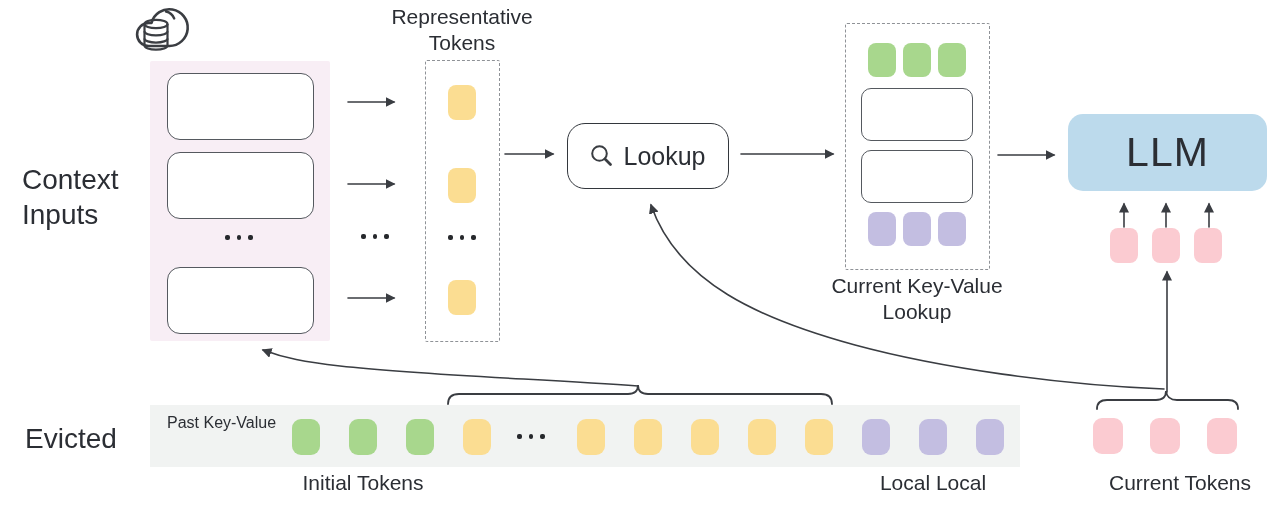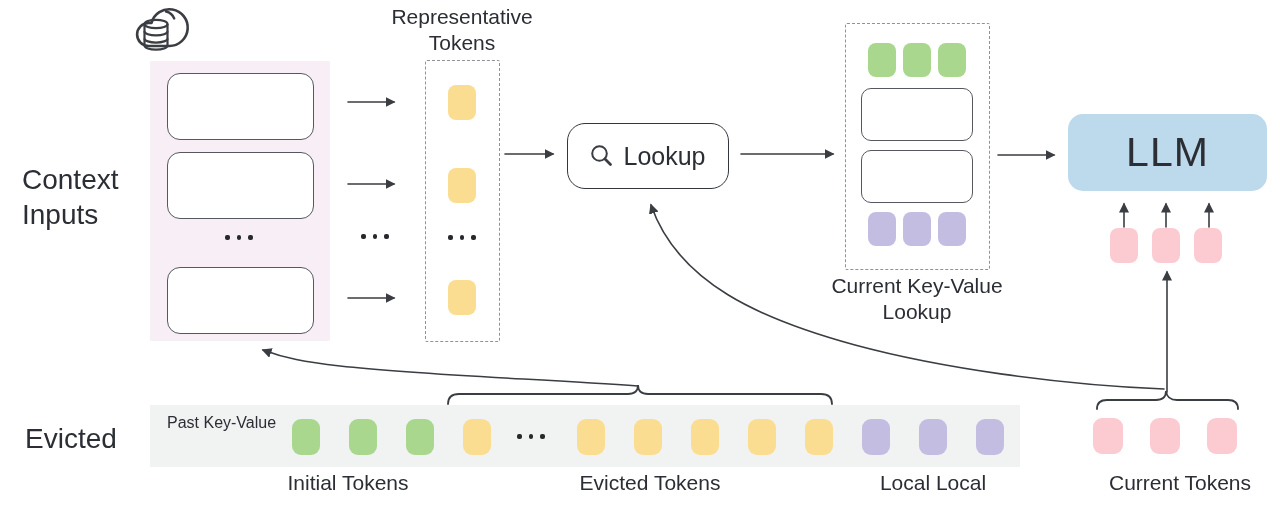--- a/index.html
+++ b/index.html
@@ -209,22 +209,21 @@
       <span style="background: rgb(195, 190, 225);"></span>
       <span style="background: rgb(195, 190, 225);"></span>
       <span style="background: rgb(195, 190, 225);"></span>
     </div>
   <div class="abs tokens cur-tokens" style="left:1093px; top:418px;">
       <span style="background: rgb(251, 203, 209);"></span>
       <span style="background: rgb(251, 203, 209);"></span>
       <span style="background: rgb(251, 203, 209);"></span>
     </div>
 
-  <div class="abs tok-label" style="left:238px;">Initial Tokens</div>
-  <div class="abs tok-label" style="left:540px;">Evicted Tokens</div>
+  <div class="abs tok-label" style="left:253px;">Initial Tokens</div>
   <div class="abs tok-label" style="left:823px;">Local Local</div>
   <div class="abs tok-label" style="left:1070px;">Current Tokens</div>
 
   <svg class="overlay" width="1280" height="509" viewBox="0 0 1280 509">
     <defs>
       <marker id="ah" markerUnits="userSpaceOnUse" markerWidth="12" markerHeight="11" refX="8.5" refY="5" orient="auto">
         <path d="M0 0 L10 5 L0 10 Z" fill="#3a3d42"></path>
       </marker>
     </defs>
     <g class="stroke" stroke-width="1.6" stroke-linecap="round">

